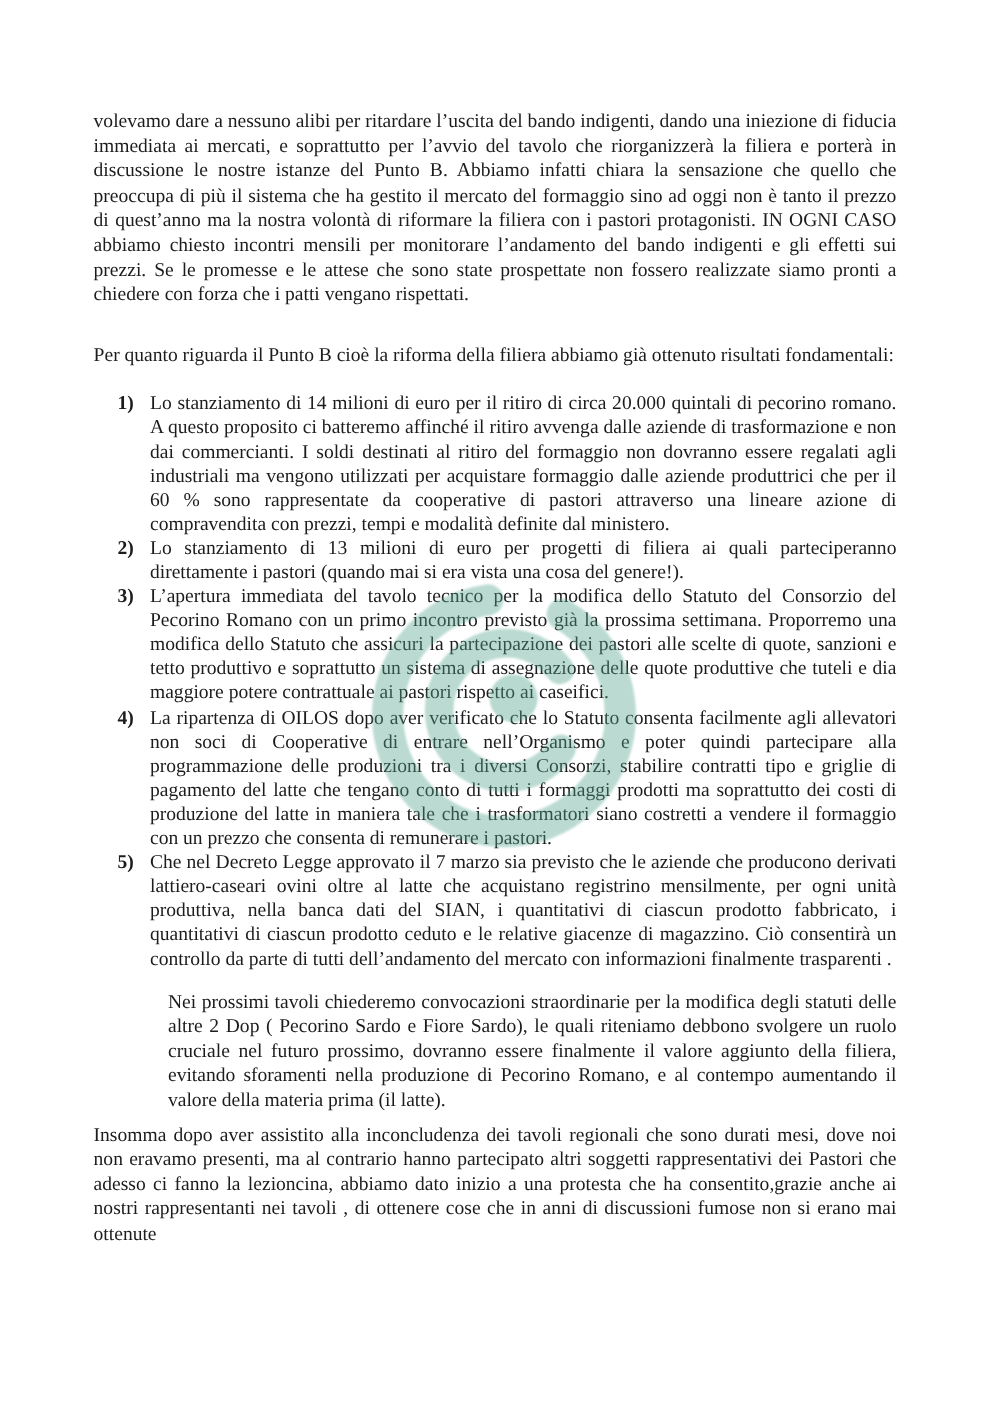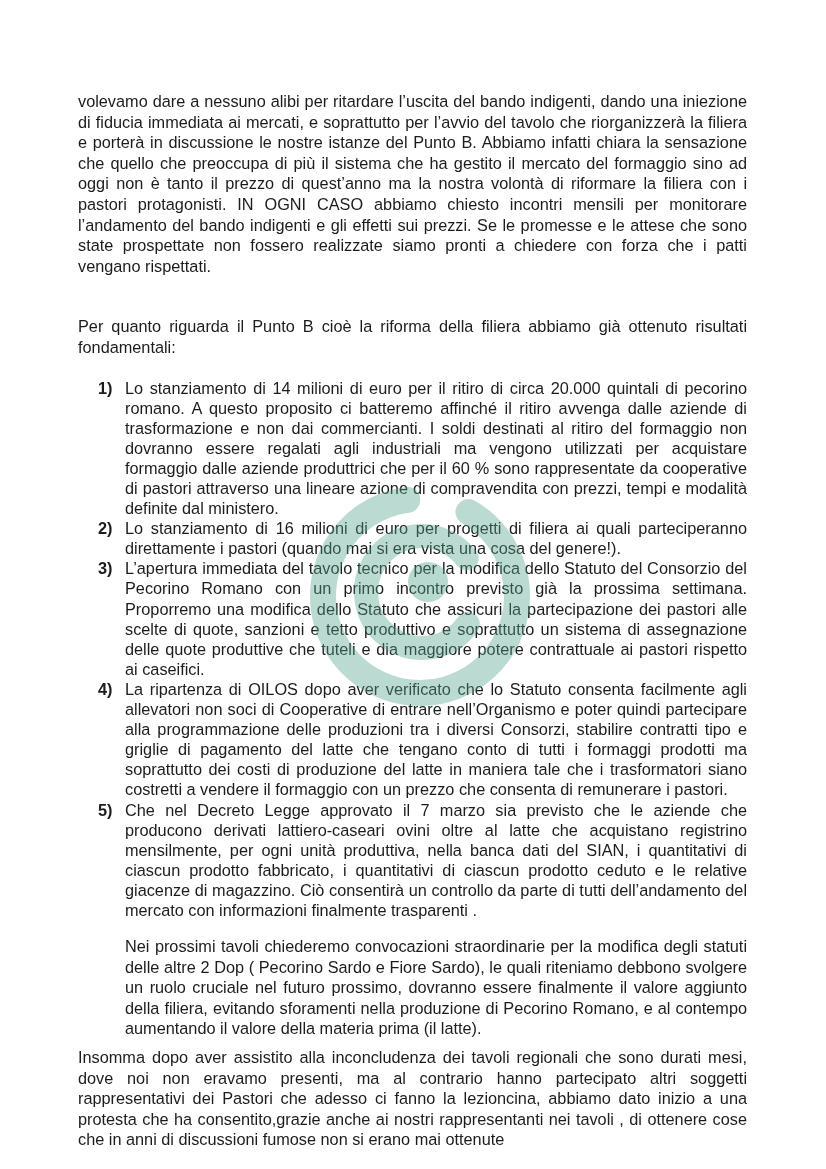--- a/index.html
+++ b/index.html
@@ -6,54 +6,54 @@
     margin: 0;
     padding: 0;
     background: #ffffff;
   }
   .page {
     position: relative;
     width: 826px;
     height: 1169px;
     background: #ffffff;
     overflow: hidden;
-    font-family: Liberation Sans, sans-serif;
+    font-family: Liberation Serif, serif;
     color: #1c1c1c;
   }
   .content {
     position: absolute;
     left: 78px;
     top: 91px;
     width: 669px;
     font-size: 16.3px;
     line-height: 20.6px;
     text-align: justify;
   }
   .para { margin: 0; }
-  .para-punto { margin-top: 40px; }
+  .para-punto { margin-top: 30px; }
   .numbered-list {
     margin-top: 20px;
     line-height: 20.1px;
   }
   .list-item {
     display: flex;
     padding-left: 20px;
   }
   .list-num {
     flex: 0 0 27px;
     width: 27px;
     font-weight: bold;
   }
   .list-text {
     flex: 1;
     text-align: justify;
   }
   .para-indent {
     margin-top: 16px;
-    margin-left: 47px;
+    margin-left: 62px;
   }
   .para-closing { margin-top: 8px; }
   .watermark {
     position: absolute;
     left: 307px;
     top: 476px;
     width: 230px;
     height: 240px;
     pointer-events: none;
     filter: blur(0.7px);
@@ -70,21 +70,21 @@
 
     <p class="para para-punto">Per quanto riguarda il Punto B cioè la riforma della filiera abbiamo già ottenuto risultati fondamentali:</p>
 
     <div class="numbered-list">
       <div class="list-item">
         <span class="list-num">1)</span>
         <span class="list-text">Lo stanziamento di 14 milioni di euro per il ritiro di circa 20.000 quintali di pecorino romano. A questo proposito ci batteremo affinché il ritiro avvenga dalle aziende di trasformazione e non dai commercianti. I soldi destinati al ritiro del formaggio non dovranno essere regalati agli industriali ma vengono utilizzati per acquistare formaggio dalle aziende produttrici che per il 60 % sono rappresentate da cooperative di pastori attraverso una lineare azione di compravendita con prezzi, tempi e modalità definite dal ministero.</span>
       </div>
       <div class="list-item">
         <span class="list-num">2)</span>
-        <span class="list-text">Lo stanziamento di 16 milioni di euro per progetti di filiera ai quali parteciperanno direttamente i pastori (quando mai si era vista una cosa del genere!).</span>
+        <span class="list-text">Lo stanziamento di 13 milioni di euro per progetti di filiera ai quali parteciperanno direttamente i pastori (quando mai si era vista una cosa del genere!).</span>
       </div>
       <div class="list-item">
         <span class="list-num">3)</span>
         <span class="list-text">L’apertura immediata del tavolo tecnico per la modifica dello Statuto del Consorzio del Pecorino Romano con un primo incontro previsto già la prossima settimana. Proporremo una modifica dello Statuto che assicuri la partecipazione dei pastori alle scelte di quote, sanzioni e tetto produttivo e soprattutto un sistema di assegnazione delle quote produttive che tuteli e dia maggiore potere contrattuale ai pastori rispetto ai caseifici.</span>
       </div>
       <div class="list-item">
         <span class="list-num">4)</span>
         <span class="list-text">La ripartenza di OILOS dopo aver verificato che lo Statuto consenta facilmente agli allevatori non soci di Cooperative di entrare nell’Organismo e poter quindi partecipare alla programmazione delle produzioni tra i diversi Consorzi, stabilire contratti tipo e griglie di pagamento del latte che tengano conto di tutti i formaggi prodotti ma soprattutto dei costi di produzione del latte in maniera tale che i trasformatori siano costretti a vendere il formaggio con un prezzo che consenta di remunerare i pastori.</span>
       </div>
       <div class="list-item">

